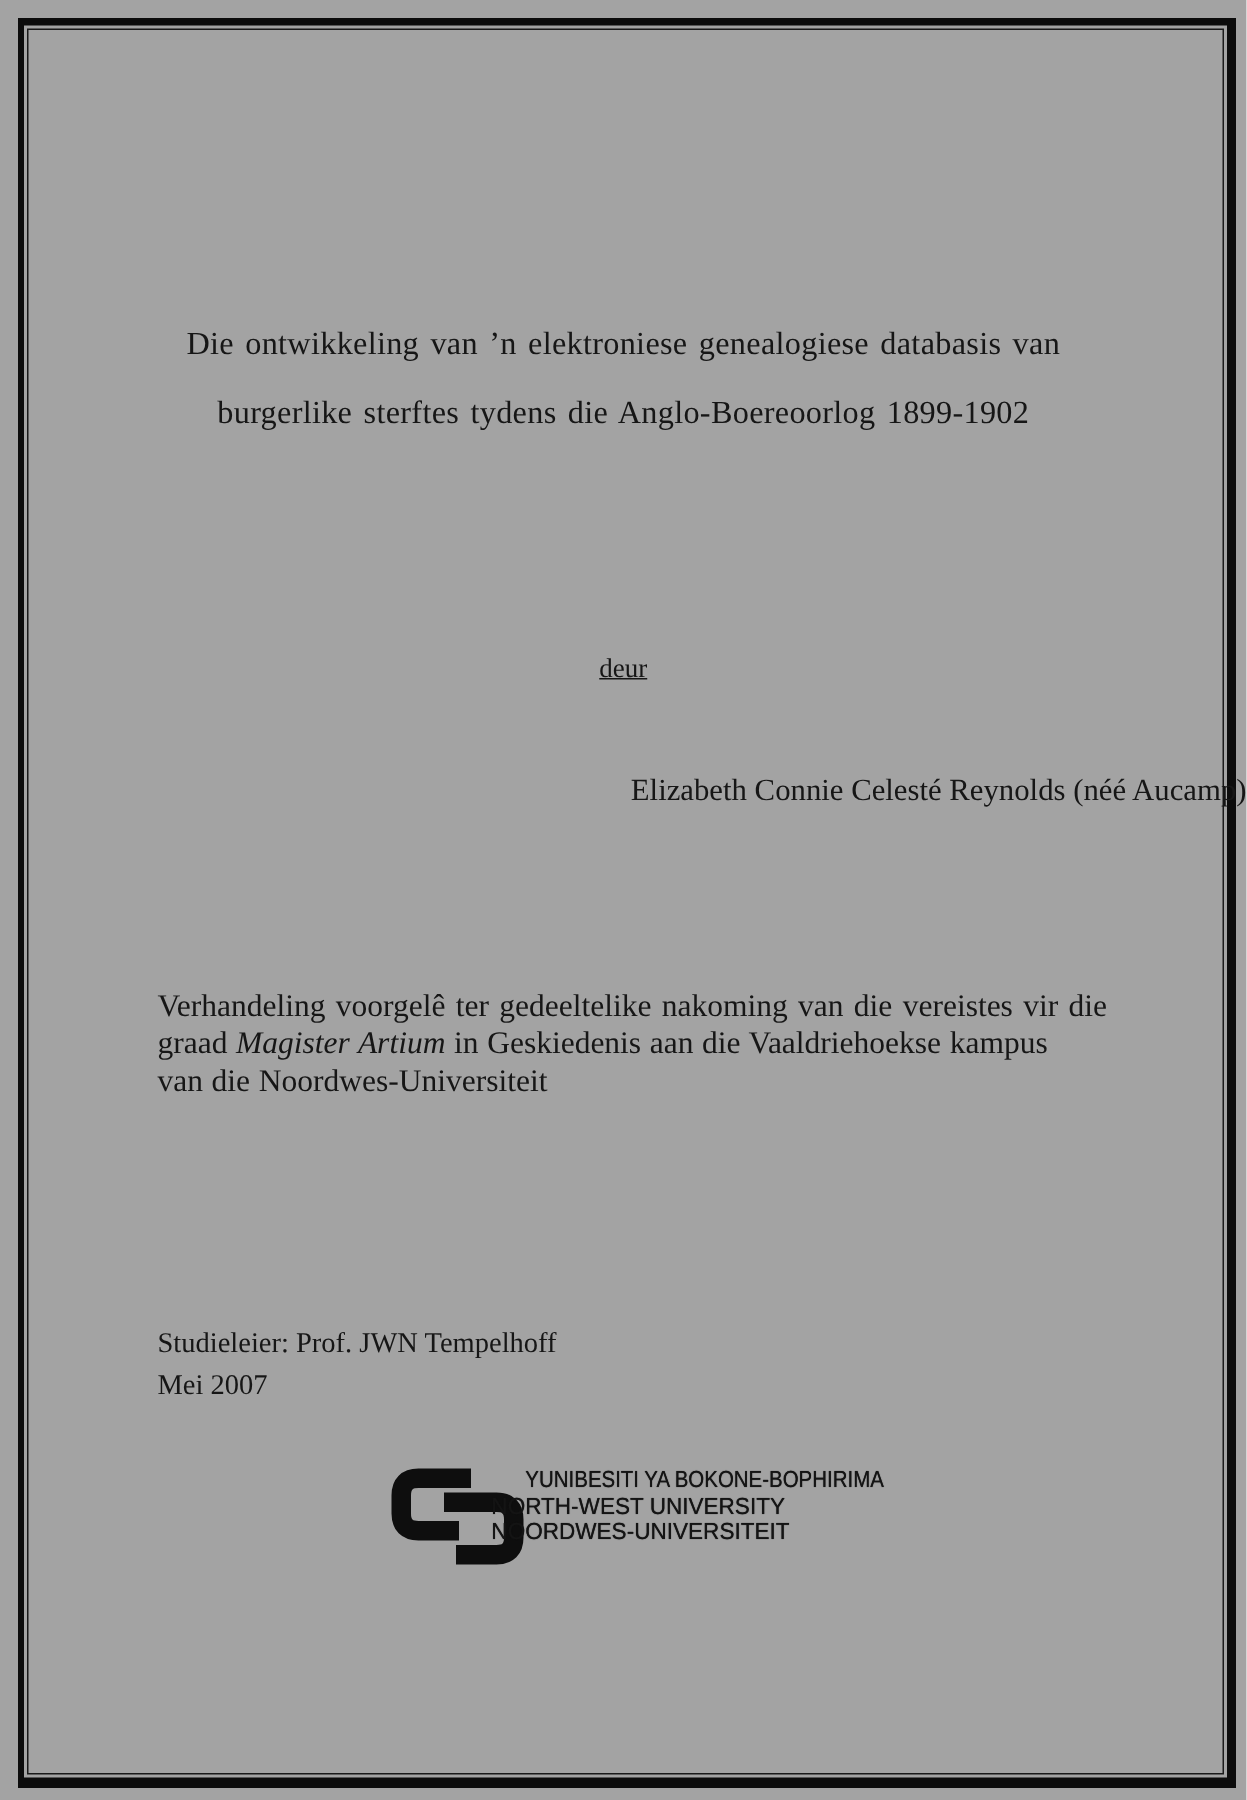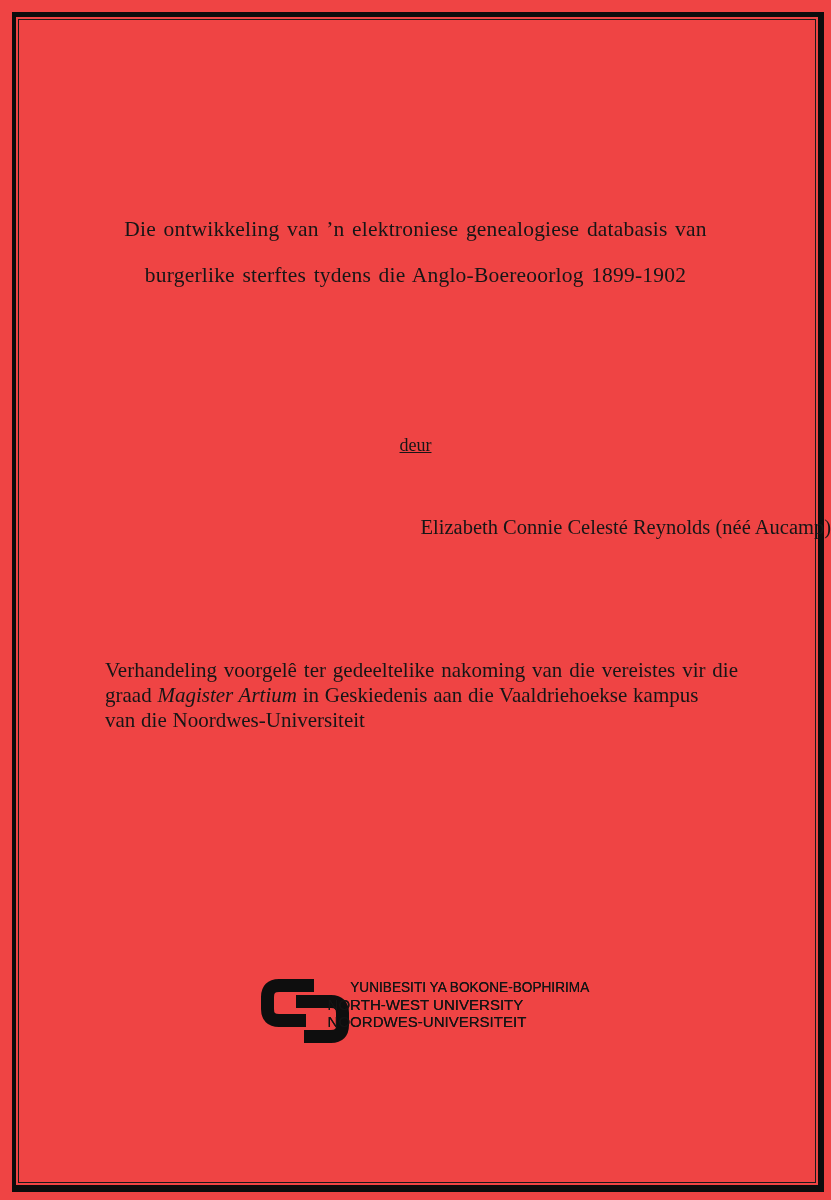--- a/index.html
+++ b/index.html
@@ -11,21 +11,21 @@
     width: 831px;
     height: 1200px;
     position: relative;
     overflow: hidden;
     font-family: "Liberation Serif", serif;
     color: #161616;
   }
   .page {
     position: absolute;
     inset: 0;
-    background: #ef4444;
+    background: #a3a3a3;
   }
   
   .frame-outer {
     position: absolute;
     top: 12px; left: 12px; right: 7px; bottom: 8px;
     border: 5px solid #0c0c0c;
     border-left-width: 4px;
     border-right-width: 6px;
     border-bottom-width: 7px;
   }
@@ -121,20 +121,24 @@
   <div class="byline">deur</div>
 
   <div class="author">Elizabeth Connie Celesté Reynolds (néé Aucamp)</div>
 
   <div class="statement">
     <div class="justified">Verhandeling voorgelê ter gedeeltelike nakoming van die vereistes vir die</div>
     <div><span>graad </span><i>Magister Artium</i><span> in Geskiedenis aan die Vaaldriehoekse kampus</span></div>
     <div>van die Noordwes-Universiteit</div>
   </div>
 
+  <div class="supervisor-block">
+    <div>Studieleier: Prof. JWN Tempelhoff</div>
+    <div>Mei 2007</div>
+  </div>
 
   <div class="logo">
     <svg class="logo-mark" width="98" height="80" viewBox="0 0 98 78" aria-hidden="true">
 
       <path d="M 58 12.5 H 23 Q 11.5 12.5 11.5 24 V 36 Q 11.5 47.5 23 47.5 H 50" fill="none" stroke="#0e0e0e" stroke-width="13" stroke-linecap="butt"></path>
 
       <path d="M 40 28.5 H 75 Q 86.5 28.5 86.5 40 V 52 Q 86.5 63.5 75 63.5 H 48" fill="none" stroke="#0e0e0e" stroke-width="13" stroke-linecap="butt"></path>
     </svg>
     <div class="logo-text">
       <div class="condensed">YUNIBESITI YA BOKONE-BOPHIRIMA</div>

